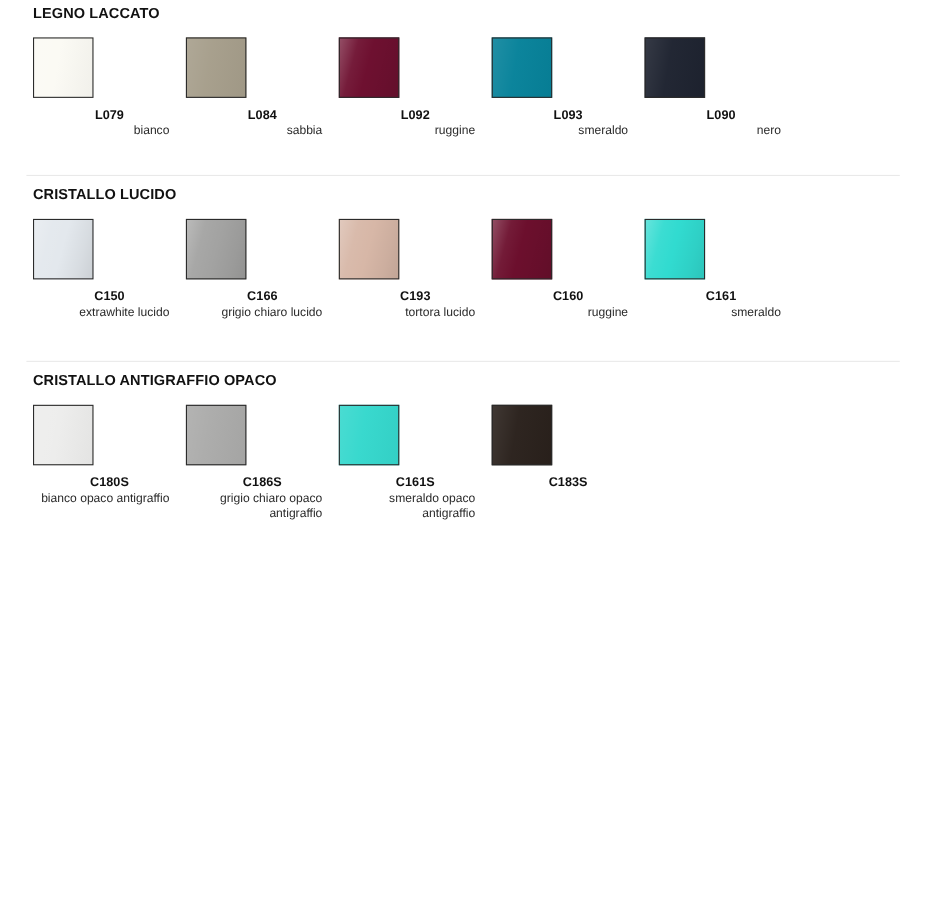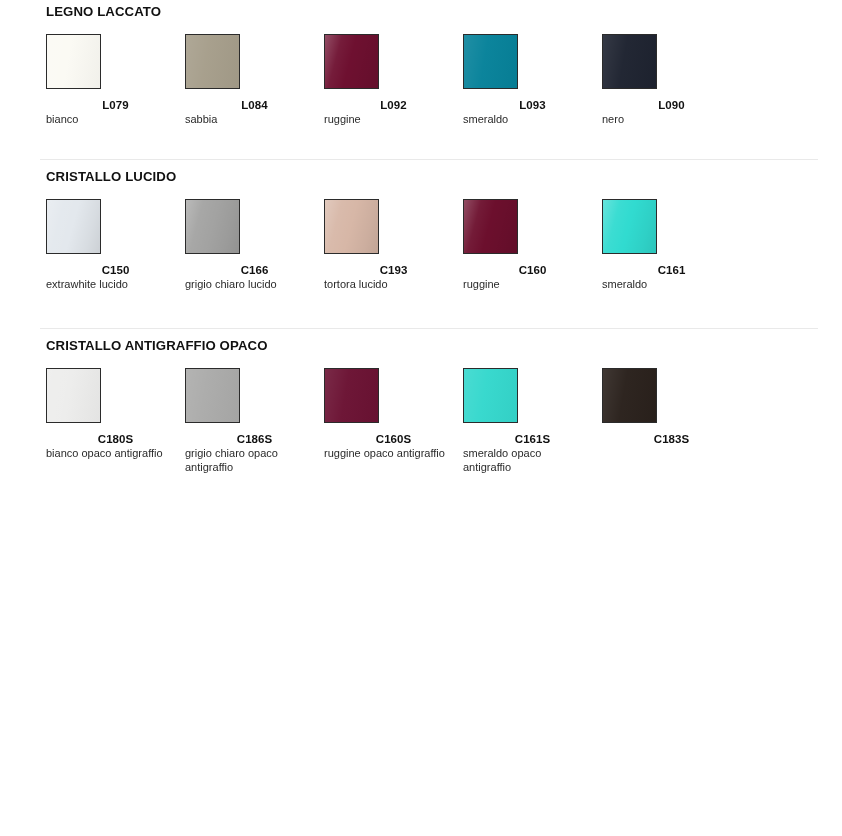--- a/index.html
+++ b/index.html
@@ -17,21 +17,20 @@
     position: relative;
     width: 842px;
     height: 836px;
     padding: 0;
   }
 
   .section {
     position: relative;
     padding-left: 30px;
     padding-right: 32px;
-    margin-left: 16px;
   }
 
   .section-rule {
     position: absolute;
     left: 24px;
     right: 24px;
     top: 0;
     height: 1px;
     background: #e9e9e9;
   }
@@ -73,20 +72,21 @@
     text-align: center;
   }
 
   .swatch-name {
     font-size: 11px;
     font-weight: normal;
     color: #2a2a2a;
     line-height: 13.5px;
     margin-top: 1px;
     max-width: 124px;
+    text-align: right;
   }
 
   
   #sec-legno            { padding-top: 4px; }
   #sec-legno .swatch-grid     { margin-top: 14px; }
 
   #sec-cristallo        { margin-top: 32px; padding-top: 10px; }
   #sec-cristallo .swatch-grid { margin-top: 14px; }
   #sec-cristallo .row-2       { margin-top: 17px; }
 
@@ -192,25 +192,20 @@
           <div class="swatch tex-satin" style="background: rgb(237, 237, 236);"></div>
           <div class="swatch-code">C180S</div>
           <div class="swatch-name">bianco opaco antigraffio</div>
         </div>
         <div class="swatch-cell">
           <div class="swatch tex-satin" style="background: rgb(171, 171, 170);"></div>
           <div class="swatch-code">C186S</div>
           <div class="swatch-name">grigio chiaro opaco antigraffio</div>
         </div>
         <div class="swatch-cell">
-          <div class="swatch tex-satin" style="background: rgb(107, 18, 51);"></div>
-          <div class="swatch-code">C160S</div>
-          <div class="swatch-name">ruggine opaco antigraffio</div>
-        </div>
-        <div class="swatch-cell">
           <div class="swatch tex-satin" style="background: rgb(53, 216, 205);"></div>
           <div class="swatch-code">C161S</div>
           <div class="swatch-name">smeraldo opaco antigraffio</div>
         </div>
         <div class="swatch-cell">
           <div class="swatch tex-satin" style="background: rgb(42, 33, 28);"></div>
           <div class="swatch-code">C183S</div>
         </div>
       </div>
     </section>

